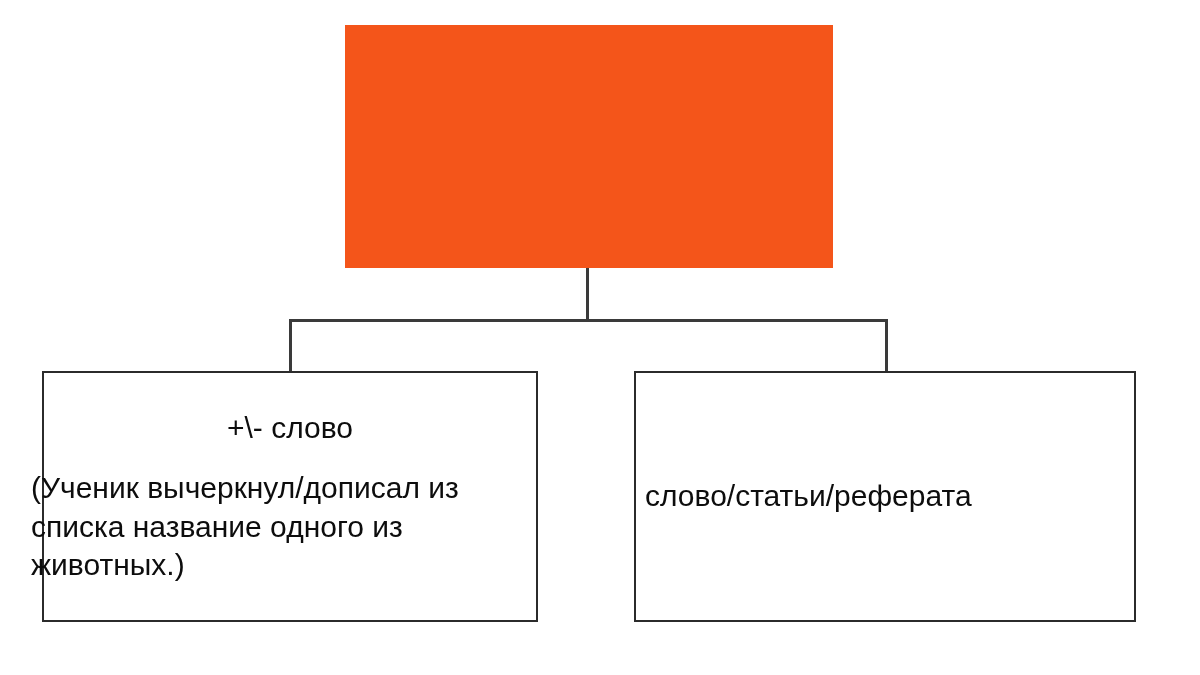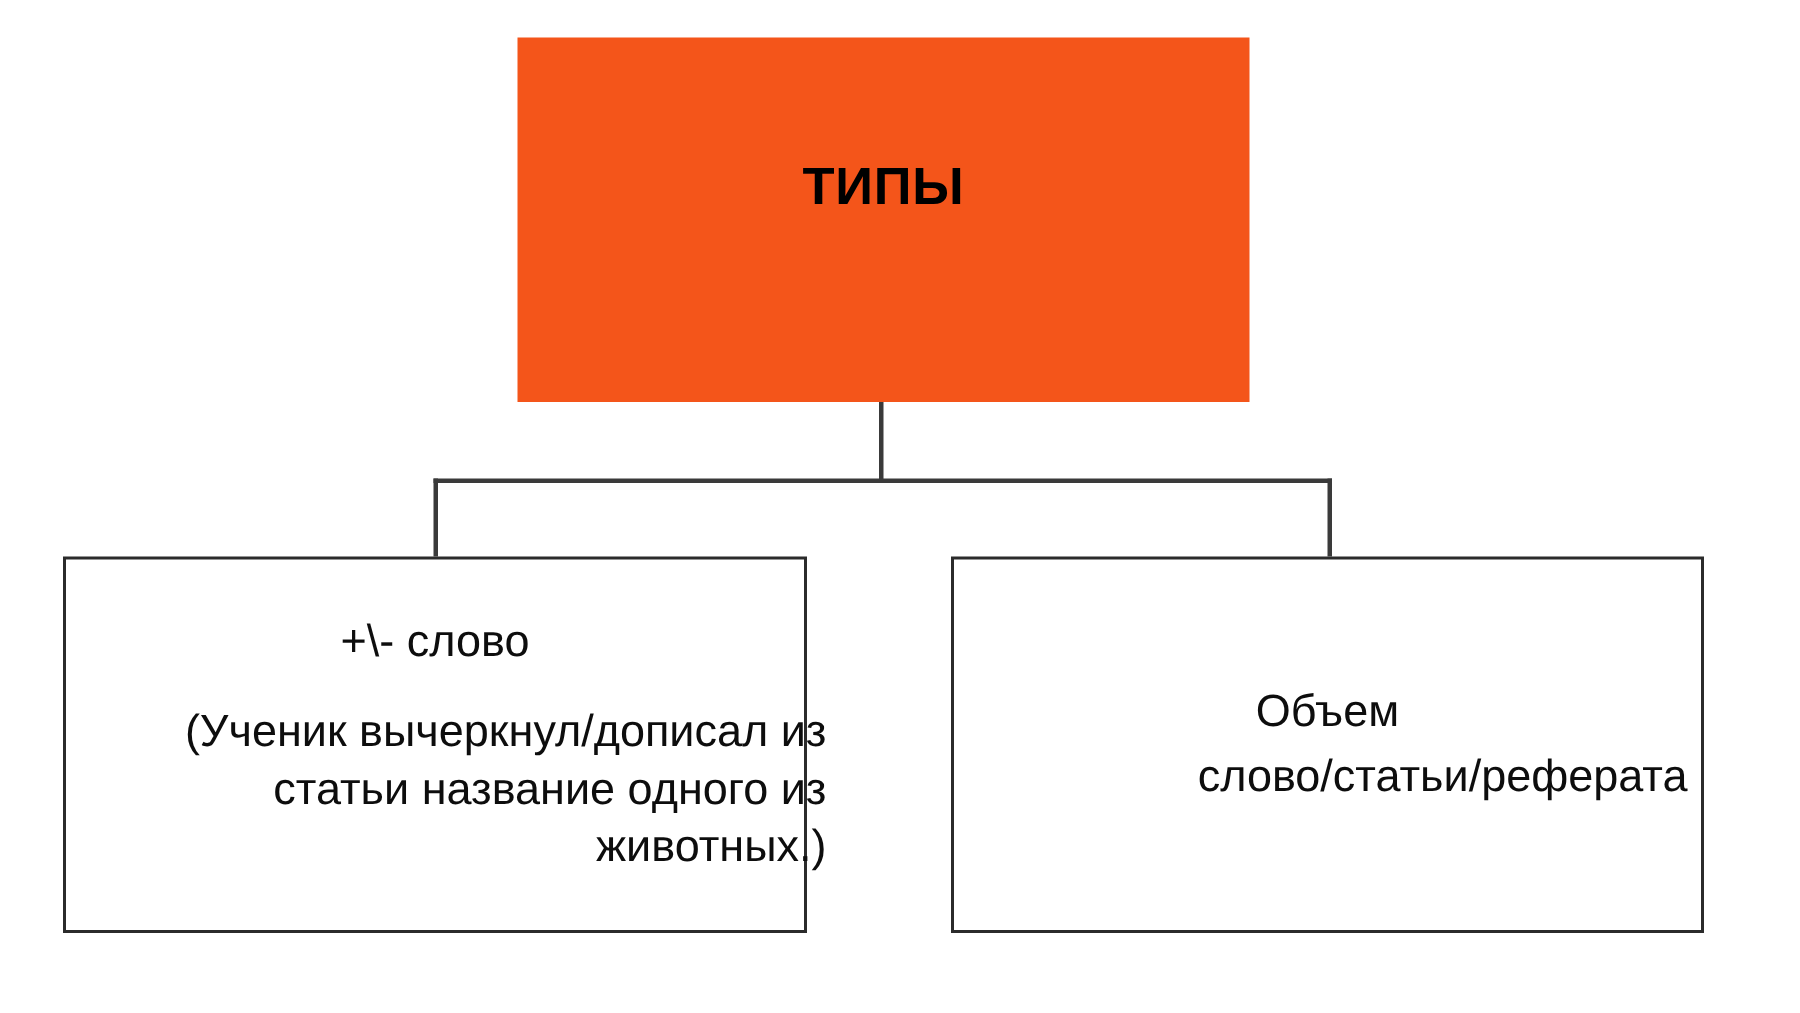--- a/index.html
+++ b/index.html
@@ -98,21 +98,21 @@
     width: 496px;
   }
   .child-right {
     left: 634px;
     width: 502px;
   }
 
   .child-text {
     font-size: 30px;
     line-height: 1.27;
-    text-align: right;
+    text-align: left;
     color: #0d0d0d;
     white-space: nowrap;
   }
   .child-text.body {
     white-space: normal;
   }
 
   
   .child-left .heading { margin-bottom: 22px; }
   .child-left .body {
@@ -122,31 +122,29 @@
 
   .child-right .heading { margin-bottom: 4px; }
   .child-right .body { width: 480px; }
 </style>
 </head>
 <body>
 
 <div id="slide">
 
   <div class="root-node">
-    <div class="root-line first">ТИПЫ</div>
   </div>
 
   <div class="conn conn-stem"></div>
   <div class="conn conn-bar"></div>
   <div class="conn conn-drop-left"></div>
   <div class="conn conn-drop-right"></div>
 
   <div class="child-node child-left">
     <div class="child-text heading">+\- слово</div>
-    <div class="child-text body">(Ученик вычеркнул/дописал из статьи название одного из животных.)</div>
+    <div class="child-text body">(Ученик вычеркнул/дописал из списка название одного из животных.)</div>
   </div>
 
   <div class="child-node child-right">
-    <div class="child-text heading">Объем</div>
     <div class="child-text body">слово/статьи/реферата</div>
   </div>
 
 </div>
 
 </body></html>

